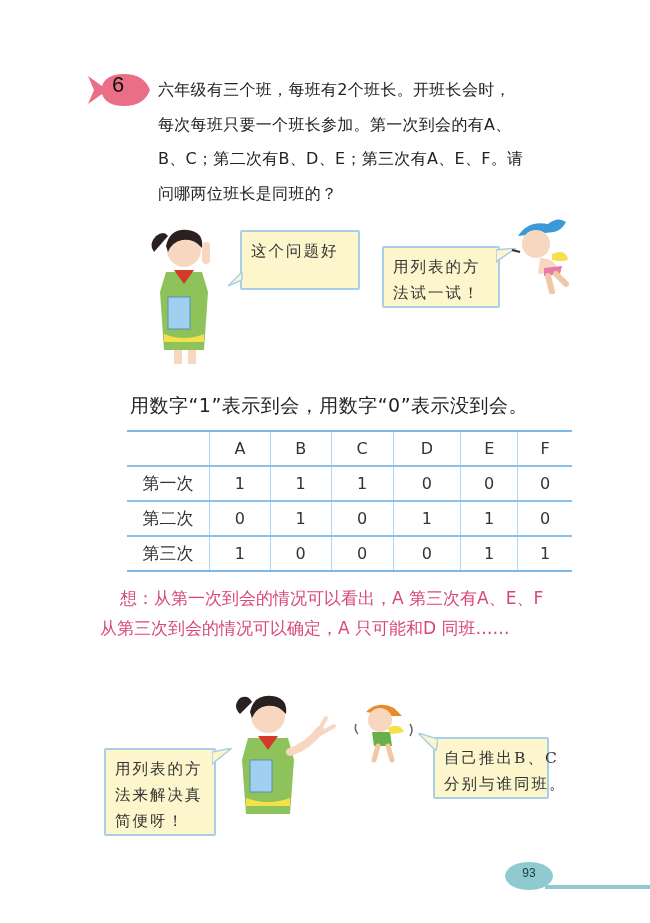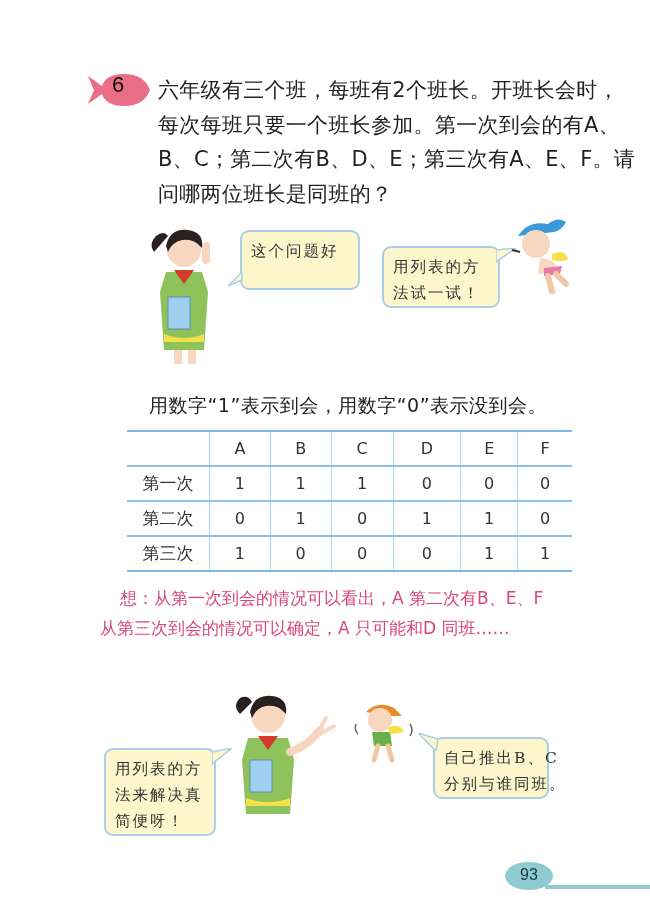--- a/index.html
+++ b/index.html
@@ -6,49 +6,49 @@
   body {
     width: 650px; height: 923px; background: #ffffff; position: relative; overflow: hidden;
     font-family: "DejaVu Sans", "Liberation Sans", sans-serif; color: #222;
   }
   .abs { position: absolute; }
 
   
   .fish { left: 86px; top: 70px; width: 66px; height: 40px; }
   .fish-num { left: 112px; top: 72px; font-size: 22px; color: #111; font-family: "Liberation Sans", sans-serif; }
 
-  .problem { left: 158px; top: 73px; width: 440px; font-size: 21px; line-height: 34.5px; color: #222; letter-spacing: 0.3px; }
+  .problem { left: 158px; top: 73px; width: 440px; font-size: 16px; line-height: 34.5px; color: #222; letter-spacing: 0.3px; }
   .problem div { white-space: nowrap; }
 
   .bubble {
-    background: #fdf6cc; border: 2px solid #a9cfe6; border-radius: 9px;
+    background: #fdf6cc; border: 2px solid #a9cfe6; border-radius: 2px;
     font-family: "DejaVu Serif", "Liberation Serif", serif; font-size: 15.5px; line-height: 26px;
     color: #333; padding: 6px 9px; letter-spacing: 2px; box-sizing: border-box;
   }
   .bubble div { white-space: nowrap; }
 
-  .intro { left: 130px; top: 393px; font-size: 19px; color: #222; white-space: nowrap; letter-spacing: 0.5px; margin-left: 19px; }
+  .intro { left: 130px; top: 393px; font-size: 19px; color: #222; white-space: nowrap; letter-spacing: 0.5px; }
 
   table.att {
     position: absolute; left: 127px; top: 430px; width: 445px; border-collapse: collapse;
     font-size: 16px; color: #333;
   }
   table.att td {
     height: 33px; text-align: center; border-top: 2px solid #84cc16; border-bottom: 2px solid #8cc0e8;
     border-left: 1.5px solid #b4d6f0; padding: 0;
   }
   table.att tr td:first-child { border-left: none; width: 82px; font-size: 17px; }
   table.att tr:first-child td { border-top: 2.5px solid #7fb8e6; }
   table.att tr:last-child td { border-bottom: 2.5px solid #7fb8e6; }
 
   .think { left: 100px; top: 583px; width: 490px; color: #d9477a; font-size: 17px; line-height: 30px; }
   .think div { white-space: nowrap; }
   .page-oval { left: 505px; top: 862px; width: 48px; height: 28px; border-radius: 50%; background: #8fcad0; }
   .page-line { left: 545px; top: 885px; width: 105px; height: 4px; background: #8fcad0; }
-  .page-num { left: 505px; top: 866px; width: 48px; text-align: center; font-size: 16px; color: #1a3a3a; font-family: "Liberation Sans", sans-serif; }
+  .page-num { left: 505px; top: 866px; width: 48px; text-align: center; font-size: 12px; color: #1a3a3a; font-family: "Liberation Sans", sans-serif; }
 </style>
 </head>
 <body>
 
 <svg class="abs fish" viewBox="0 0 66 40">
   <path d="M2,6 L16,16 Q20,4 38,4 Q58,4 64,20 Q58,36 38,36 Q20,36 16,24 L2,34 L8,20 Z" fill="#ea6f86"></path>
 </svg>
 <div class="abs fish-num">6</div>
 
 <div class="abs problem">
@@ -133,21 +133,21 @@
     <td>0</td>
     <td>0</td>
     <td>0</td>
     <td>1</td>
     <td>1</td>
   </tr>
 </tbody>
   </table>
 
 <div class="abs think">
-  <div style="padding-left:20px">想：从第一次到会的情况可以看出，A 第二次有B、E、F</div>
+  <div style="padding-left:20px">想：从第一次到会的情况可以看出，A 第三次有A、E、F</div>
   <div>从第三次到会的情况可以确定，A 只可能和D 同班……</div>
 </div>
 
 <div class="abs bubble" style="left:104px;top:748px;width:112px;height:88px;">
   <div>用列表的方</div>
   <div>法来解决真</div>
   <div>简便呀！</div>
 </div>
 <svg class="abs" style="left:212px;top:748px;width:20px;height:18px" viewBox="0 0 20 18">
   <path d="M0,4 L20,0 L0,16 Z" fill="#fdf6cc" stroke="#a9cfe6" stroke-width="1.5"></path>

